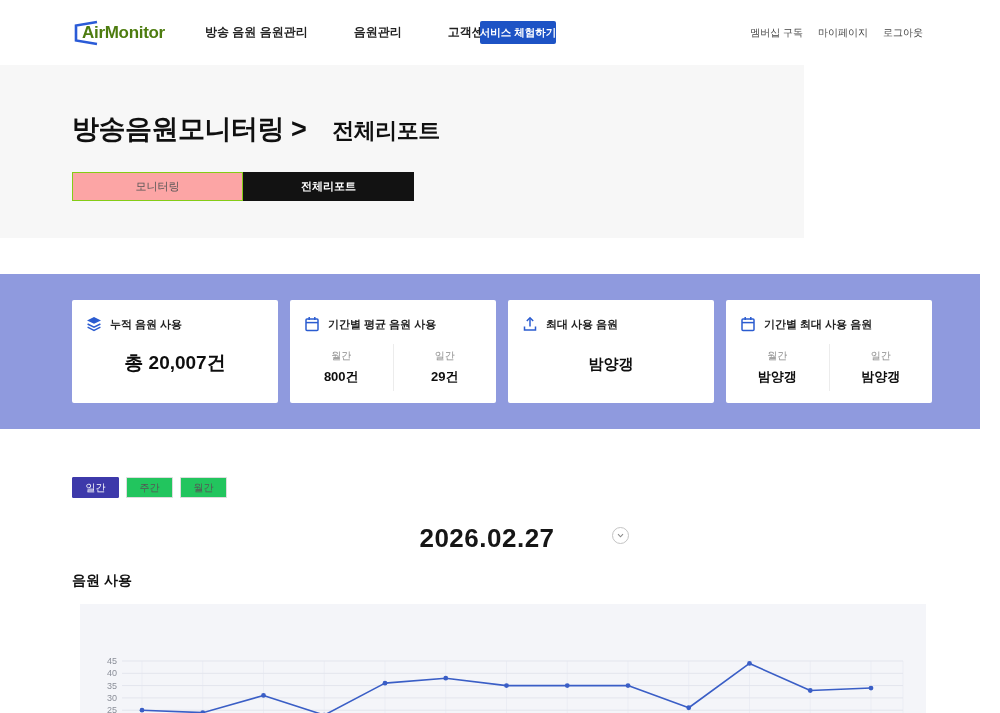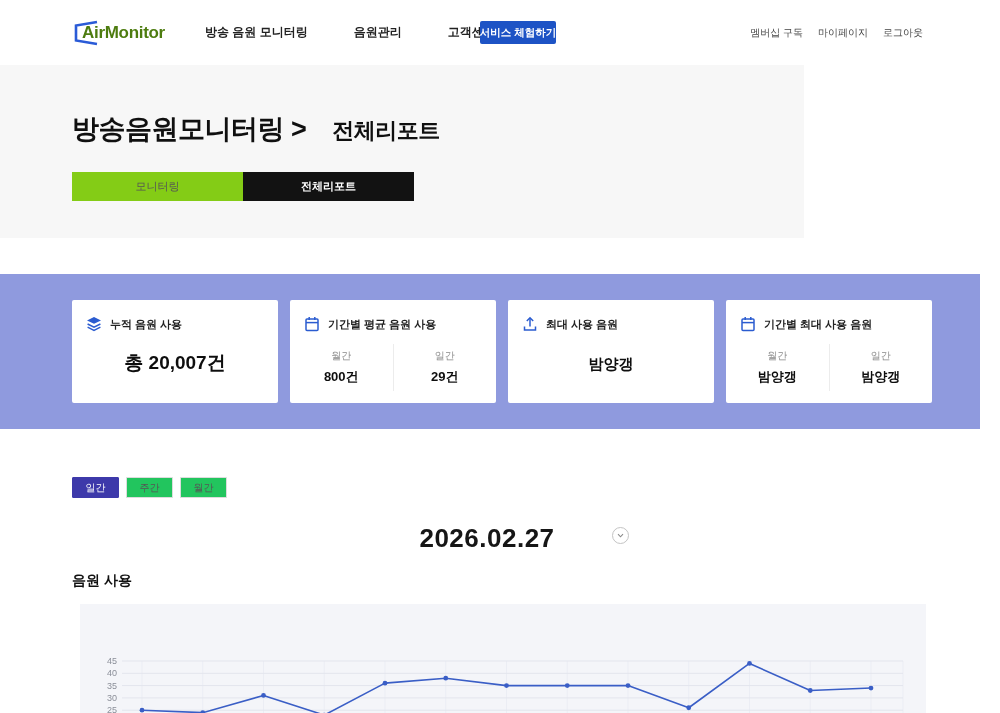--- a/index.html
+++ b/index.html
@@ -20,21 +20,21 @@
   .user-link { font-size:10px; color:#444; cursor:pointer; white-space:nowrap; }
 
   
   .hero { position:relative; width:804px; height:173px; background:var(--hero-gray,#f7f7f7); }
   .page-title { position:absolute; left:72px; top:46px; display:flex; align-items:baseline; gap:26px; }
   .title-main { font-size:27px; font-weight:800; color:#101010; letter-spacing:-0.5px; }
   .title-sub  { font-size:22px; font-weight:800; color:#101010; letter-spacing:-0.5px; }
   .tabs { position:absolute; left:72px; top:107px; display:flex; }
   .tab { width:171px; height:29px; display:flex; align-items:center; justify-content:center;
     font-size:11px; cursor:pointer; }
-  .tab-inactive { background:#84cc16; border:1px solid #84cc16; color:#555; }
+  .tab-inactive { background:#fca5a5; border:1px solid #84cc16; color:#555; }
   .tab-active { background:var(--tab-black,#121212); color:#fff; font-weight:700; }
 
   
   .banner { position:relative; width:980px; height:155px; background:var(--banner-purple,#8f9ade);margin-top:36px; }
   .cards { position:absolute; left:72px; top:26px; display:flex; gap:12px; }
   .card { position:relative; width:206px; height:103px; background:#fff; border-radius:2px; }
   .card-head { position:absolute; left:14px; top:16px; display:flex; align-items:center; gap:8px; }
   .card-head svg { display:block; }
   .card-label { font-size:11px; font-weight:700; color:#222; white-space:nowrap; }
   .card-value-big { position:absolute; left:0; right:0; top:50px; text-align:center;
@@ -71,21 +71,21 @@
 <header class="navbar">
   <div class="logo">
     <span>
       <svg width="27" height="30" viewBox="0 0 27 30">
         <path d="M25 4 L4 7.5 L4 22.5 L25 26" fill="none" stroke="#2a5bd7" stroke-width="2.6"></path>
       </svg>
     </span>
     <span class="logo-text">AirMonitor</span>
   </div>
   <nav class="nav-menu">
-    <span class="nav-item">방송 음원 모니터링</span>
+    <span class="nav-item">방송 음원 음원관리</span>
     <span class="nav-item">음원관리</span>
     <span class="nav-item">고객센터</span>
   </nav>
   <div class="cta-btn">서비스 체험하기</div>
   <div class="user-links">
     <span class="user-link">멤버십 구독</span>
     <span class="user-link">마이페이지</span>
     <span class="user-link">로그아웃</span>
   </div>
 </header>

